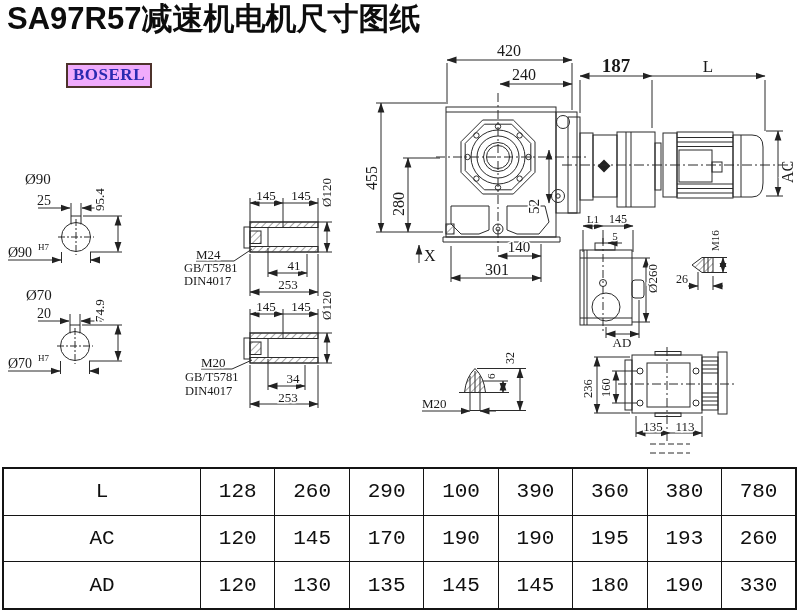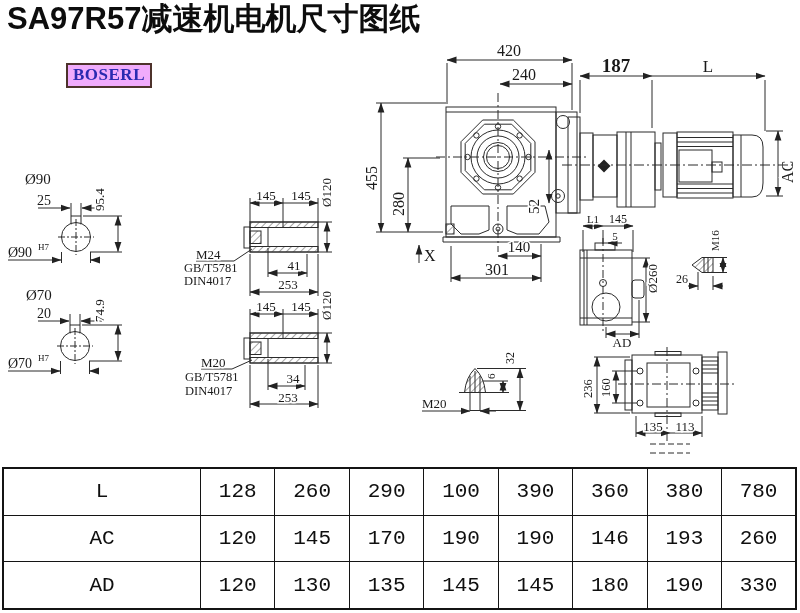--- a/index.html
+++ b/index.html
@@ -373,21 +373,21 @@
       <td>380</td>
       <td>780</td>
     </tr>
     <tr>
       <td class="first">AC</td>
       <td>120</td>
       <td>145</td>
       <td>170</td>
       <td>190</td>
       <td>190</td>
-      <td>146</td>
+      <td>195</td>
       <td>193</td>
       <td>260</td>
     </tr>
     <tr>
       <td class="first">AD</td>
       <td>120</td>
       <td>130</td>
       <td>135</td>
       <td>145</td>
       <td>145</td>

